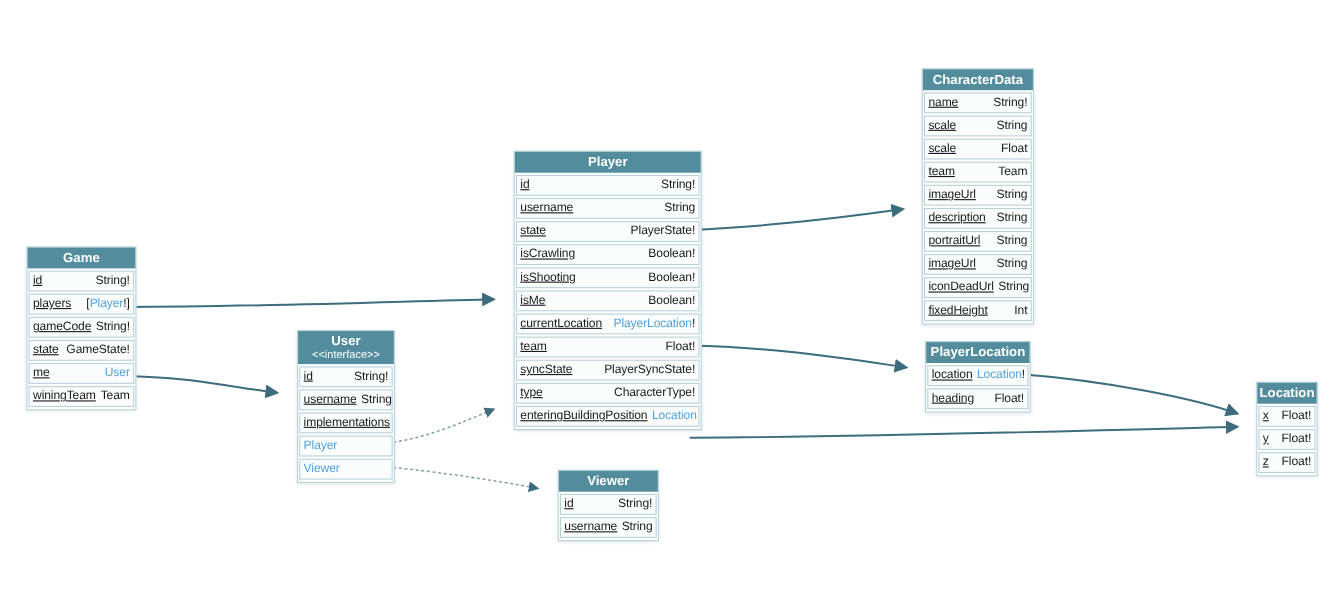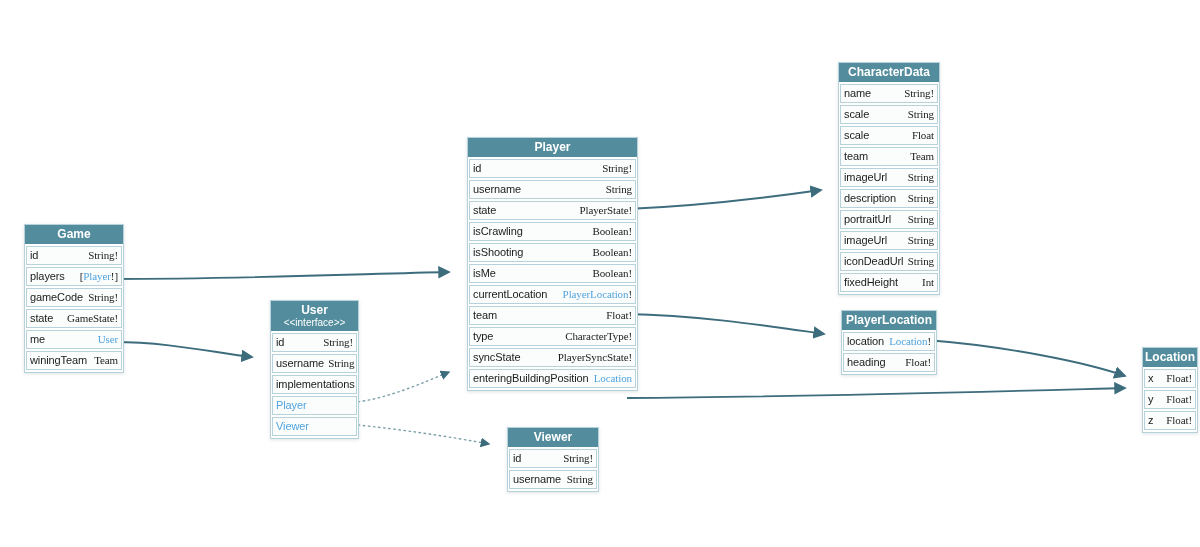--- a/index.html
+++ b/index.html
@@ -24,22 +24,22 @@
     padding:3px 2px;line-height:1.1;
   }
   .entity-title{font-size:12px;font-weight:bold;}
   .entity-subtitle{font-size:10px;}
   .field-row{
     display:flex;justify-content:space-between;align-items:center;
     margin:2px 1px;border:1px solid var(--border);background:var(--row-bg);
     padding:0 3px;font-size:11px;line-height:13px;height:17px;
     white-space:nowrap;overflow:hidden;letter-spacing:-0.1px;color:var(--text);
   }
-  .fname{color:var(--text);}
-  .ftype{margin-left:4px;color:var(--text);font-family:Liberation Serif, serif;}
+  .fname{color:var(--text);text-decoration:underline;}
+  .ftype{margin-left:4px;color:var(--text);}
   .flink{color:var(--link);}
   .impl-row{justify-content:flex-start;}
 </style>
 </head>
 <body>
 
 <div id="canvas">
   <svg id="edge-svg">
     <defs>
       <marker id="arrowhead" viewBox="0 0 10 10" refX="8.5" refY="5" markerWidth="7" markerHeight="7" orient="auto-start-reverse">
@@ -140,26 +140,26 @@
       </div>
       <div class="field-row">
         <span class="fname">currentLocation</span>
         <span class="ftype"><span class="flink">PlayerLocation</span><span class="fplain">!</span></span>
       </div>
       <div class="field-row">
         <span class="fname">team</span>
         <span class="ftype"><span class="fplain">Float!</span></span>
       </div>
       <div class="field-row">
+        <span class="fname">syncState</span>
+        <span class="ftype"><span class="fplain">PlayerSyncState!</span></span>
+      </div>
+      <div class="field-row">
         <span class="fname">type</span>
         <span class="ftype"><span class="fplain">CharacterType!</span></span>
-      </div>
-      <div class="field-row">
-        <span class="fname">syncState</span>
-        <span class="ftype"><span class="fplain">PlayerSyncState!</span></span>
       </div>
       <div class="field-row">
         <span class="fname">enteringBuildingPosition</span>
         <span class="ftype"><span class="flink">Location</span></span>
       </div>
     </div>
     <div class="entity" style="left: 495px; top: 427px; width: 92px;">
       <div class="entity-header">
         <div class="entity-title">Viewer</div>
       </div>

